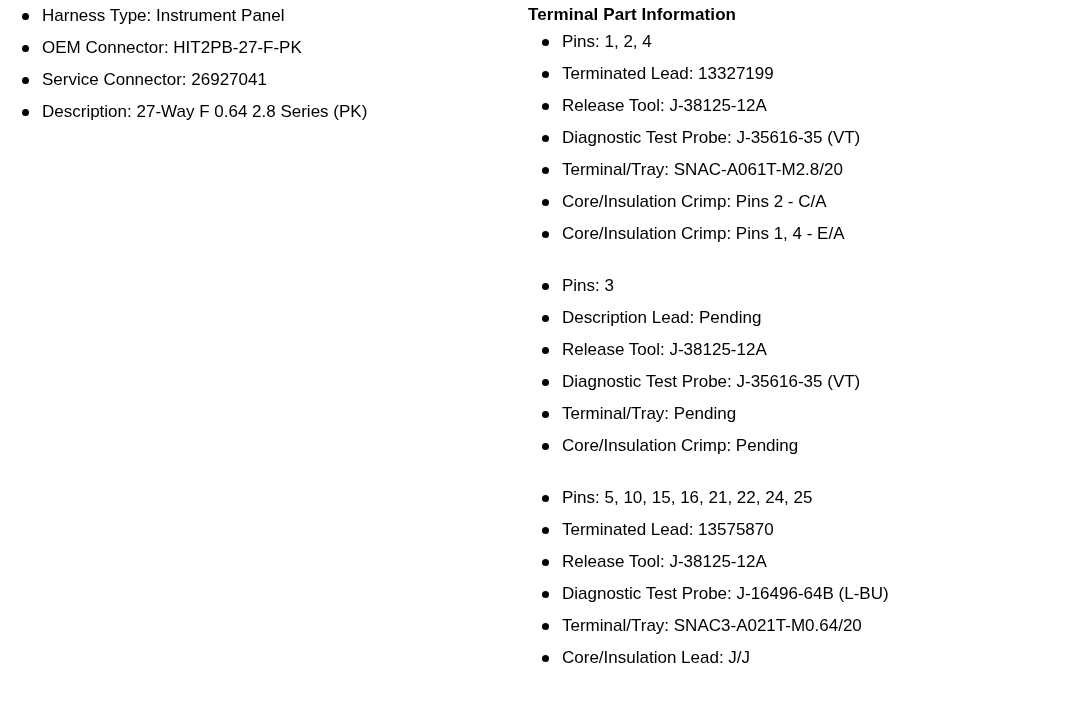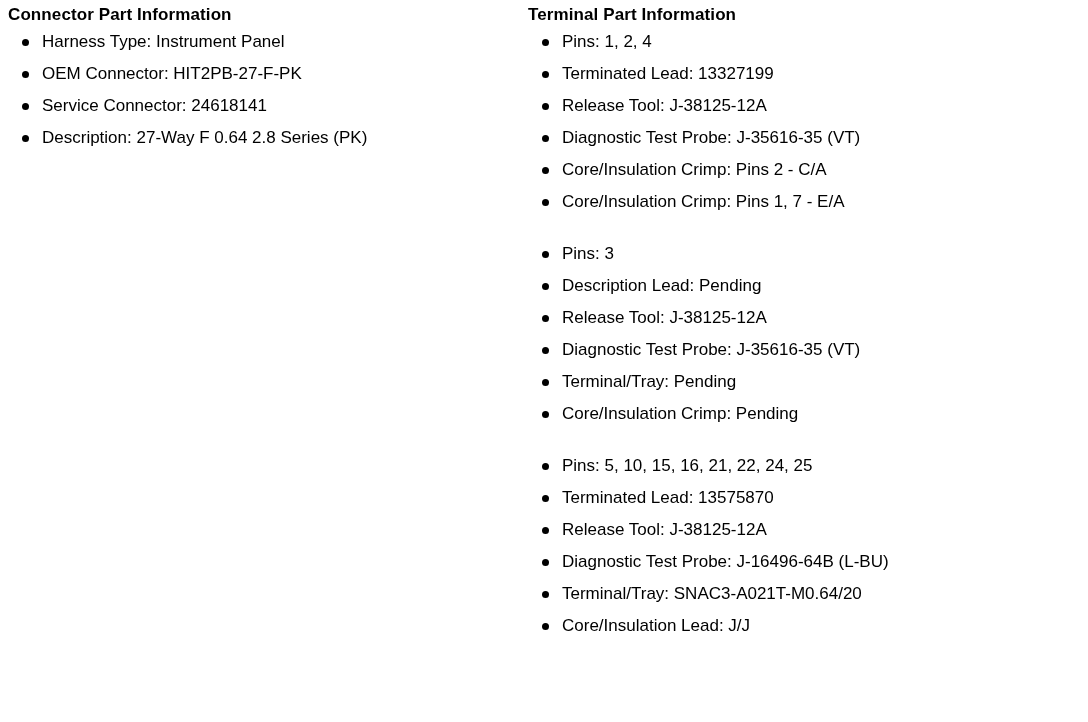--- a/index.html
+++ b/index.html
@@ -80,39 +80,39 @@
   .group li .bullet-dot {
     left: 30px;
   }
 </style>
 </head>
 <body>
 
 <div class="page">
 
   <div class="column col-left">
-    <h2 class="section-title">Connector Part Information</h2>
     <ul class="bullets left-list">
       <li><span class="bullet-dot"></span><span>Harness Type: Instrument Panel</span></li>
       <li><span class="bullet-dot"></span><span>OEM Connector: HIT2PB-27-F-PK</span></li>
-      <li><span class="bullet-dot"></span><span>Service Connector: 24618141</span></li>
+      <li><span class="bullet-dot"></span><span>Service Connector: 26927041</span></li>
       <li><span class="bullet-dot"></span><span>Description: 27-Way F 0.64 2.8 Series (PK)</span></li>
     </ul>
   </div>
 
   <div class="column col-right">
     <h2 class="section-title">Terminal Part Information</h2>
 
     <ul class="bullets group">
       <li><span class="bullet-dot"></span><span>Pins: 1, 2, 4</span></li>
       <li><span class="bullet-dot"></span><span>Terminated Lead: 13327199</span></li>
       <li><span class="bullet-dot"></span><span>Release Tool: J-38125-12A</span></li>
       <li><span class="bullet-dot"></span><span>Diagnostic Test Probe: J-35616-35 (VT)</span></li>
+      <li><span class="bullet-dot"></span><span>Terminal/Tray: SNAC-A061T-M2.8/20</span></li>
       <li><span class="bullet-dot"></span><span>Core/Insulation Crimp: Pins 2 - C/A</span></li>
-      <li><span class="bullet-dot"></span><span>Core/Insulation Crimp: Pins 1, 7 - E/A</span></li>
+      <li><span class="bullet-dot"></span><span>Core/Insulation Crimp: Pins 1, 4 - E/A</span></li>
     </ul>
 
     <ul class="bullets group">
       <li><span class="bullet-dot"></span><span>Pins: 3</span></li>
       <li><span class="bullet-dot"></span><span>Description Lead: Pending</span></li>
       <li><span class="bullet-dot"></span><span>Release Tool: J-38125-12A</span></li>
       <li><span class="bullet-dot"></span><span>Diagnostic Test Probe: J-35616-35 (VT)</span></li>
       <li><span class="bullet-dot"></span><span>Terminal/Tray: Pending</span></li>
       <li><span class="bullet-dot"></span><span>Core/Insulation Crimp: Pending</span></li>
     </ul>

